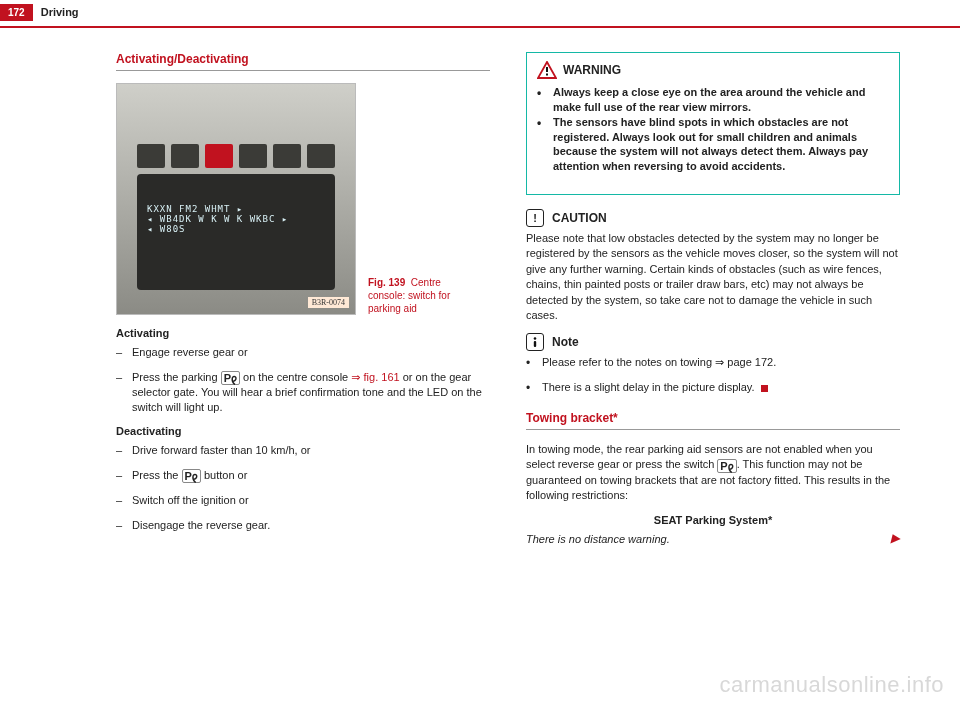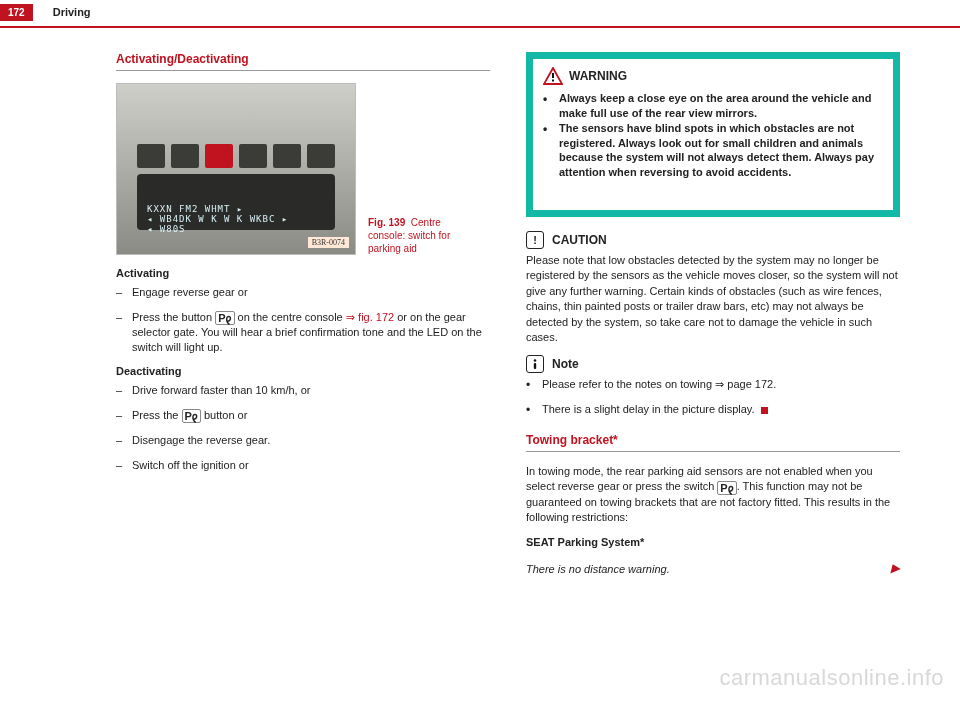--- a/index.html
+++ b/index.html
@@ -17,21 +17,21 @@
     align-items: center;
     height: 24px;
     padding: 0 0 0 0;
   }
   .page-tab {
     background: #c1121f;
     color: #fff;
     font-weight: bold;
     font-size: 10px;
     padding: 3px 8px;
-    margin-right: 20px;
+    margin-right: 8px;
   }
   .chapter {
     font-weight: bold;
     font-size: 11px;
     color: #222;
   }
   .red-rule {
     height: 2px;
     background: #c1121f;
     margin: 2px 0 24px 0;
@@ -55,21 +55,21 @@
     margin-bottom: 12px;
   }
   .fig-wrap {
     display: flex;
     align-items: flex-end;
     gap: 12px;
     margin-bottom: 12px;
   }
   .fig-placeholder {
     width: 240px;
-    height: 172px;
+    height: 232px;
     background: linear-gradient(180deg, #cfcfc9 0%, #8b8b85 100%);
     border: 1px solid #bbb;
     position: relative;
     overflow: hidden;
   }
   .fig-inner {
     position: absolute;
     bottom: 6px; right: 6px;
     font-size: 8px;
     background: #ffe9d6;
@@ -122,22 +122,22 @@
     position: absolute;
     left: 0;
   }
   .bullet-list li::before {
     content: "•";
     position: absolute;
     left: 0;
     font-size: 12px;
   }
   .callout {
-    border: 7px solid #14b8a6;
-    padding: 8px 10px 20px 10px;
+    border: 1px solid #14b8a6;
+    padding: 8px 10px 10px 10px;
     margin-bottom: 14px;
   }
   .callout-head {
     display: flex;
     align-items: center;
     gap: 6px;
     font-weight: bold;
     font-size: 12px;
     margin-bottom: 6px;
   }
@@ -185,21 +185,21 @@
     vertical-align: middle;
     padding: 0 2px;
     font-weight: bold;
     border: 0.5px solid #888;
     border-radius: 2px;
     line-height: 1.1;
   }
   .ref-link { color: #c1121f; }
   .watermark {
     position: absolute;
-    bottom: 10px;
+    bottom: 3px;
     right: 16px;
     font-size: 22px;
     color: #d8d8d8;
     font-weight: normal;
     letter-spacing: 0.5px;
     pointer-events: none;
   }
 </style>
 </head>
 <body>
@@ -234,32 +234,32 @@
       </div>
       <div class="fig-caption">
         <b>Fig. 139</b>&nbsp;&nbsp;<span>Centre console: switch for parking aid</span>
       </div>
     </div>
 
     <div class="subhead">Activating</div>
     <ul class="dash-list">
       <li>Engage reverse gear or</li>
       <li>
-        <span>Press the button </span><span class="tiny-parking">P𐑞</span><span> on the centre console </span><span class="ref-link">⇒ fig. 172</span><span> or on the gear selector gate. You will hear a brief confirmation tone and the LED on the switch will light up.</span>
+        <span>Press the parking </span><span class="tiny-parking">P𐑞</span><span> on the centre console </span><span class="ref-link">⇒ fig. 161</span><span> or on the gear selector gate. You will hear a brief confirmation tone and the LED on the switch will light up.</span>
       </li>
     </ul>
 
     <div class="subhead">Deactivating</div>
     <ul class="dash-list">
       <li>Drive forward faster than 10 km/h, or</li>
       <li>
         <span>Press the </span><span class="tiny-parking">P𐑞</span><span> button or</span>
       </li>
+      <li>Switch off the ignition or</li>
       <li>Disengage the reverse gear.</li>
-      <li>Switch off the ignition or</li>
     </ul>
   </div>
 
   <div class="col">
 
     <div class="callout">
       <div class="callout-head">
         <span class="icon-triangle">
           <svg width="20" height="18" viewBox="0 0 20 18">
             <polygon points="10,1 19,17 1,17" fill="none" stroke="#c1121f" stroke-width="1.8"></polygon>
@@ -292,21 +292,21 @@
     </div>
     <ul class="bullet-list">
       <li>Please refer to the notes on towing ⇒ page 172.</li>
       <li><span>There is a slight delay in the picture display.</span><span class="end-square"></span></li>
     </ul>
 
     <div class="heading-red" style="margin-top:16px;">Towing bracket*</div>
     <div class="paragraph">
       <span>In towing mode, the rear parking aid sensors are not enabled when you select reverse gear or press the switch </span><span class="tiny-parking">P𐑞</span><span>. This function may not be guaranteed on towing brackets that are not factory fitted. This results in the following restrictions:</span>
     </div>
-    <div class="subhead" style="margin-bottom:14px;">SEAT Parking System*</div>
+    <div class="subhead" style="margin-bottom:6px;text-align:center;">SEAT Parking System*</div>
     <div class="paragraph" style="margin-bottom:0;font-style:italic;">
       <span>There is no distance warning.</span>
       <span class="cont-arrow">▶</span>
     </div>
 
   </div>
 </div>
 
 <div class="watermark">carmanualsonline.info</div>
 

